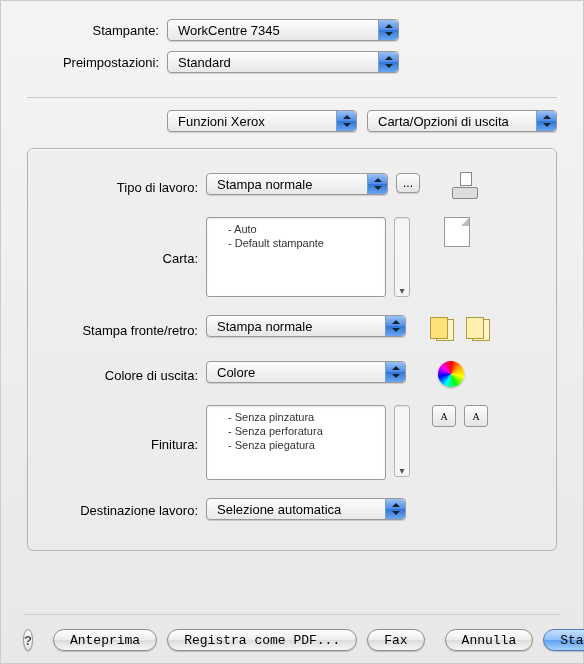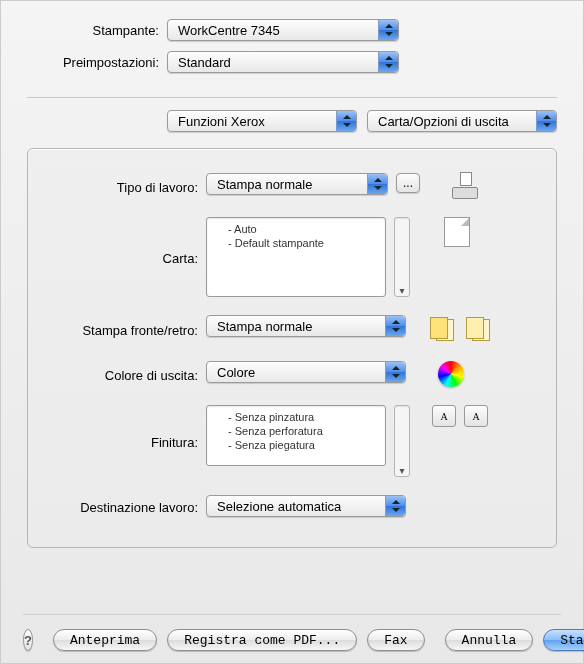--- a/index.html
+++ b/index.html
@@ -301,21 +301,21 @@
           <span class="end"></span>
         </div>
         <div style="width:16px"></div>
         <div class="colorwheel"></div>
       </div>
     </div>
 
     <div class="prow">
       <label class="plead">Finitura:</label>
       <div class="controls">
-        <div class="listbox" style="height:61px">
+        <div class="listbox" style="height:75px">
           <div class="item">- Senza pinzatura</div>
           <div class="item">- Senza perforatura</div>
           <div class="item">- Senza piegatura</div>
         </div>
         <div class="scrollbar" style="height:72px"></div>
         <div style="width:6px"></div>
         <div class="small-tile">
           <span>A</span>
         </div>
         <div class="small-tile">

